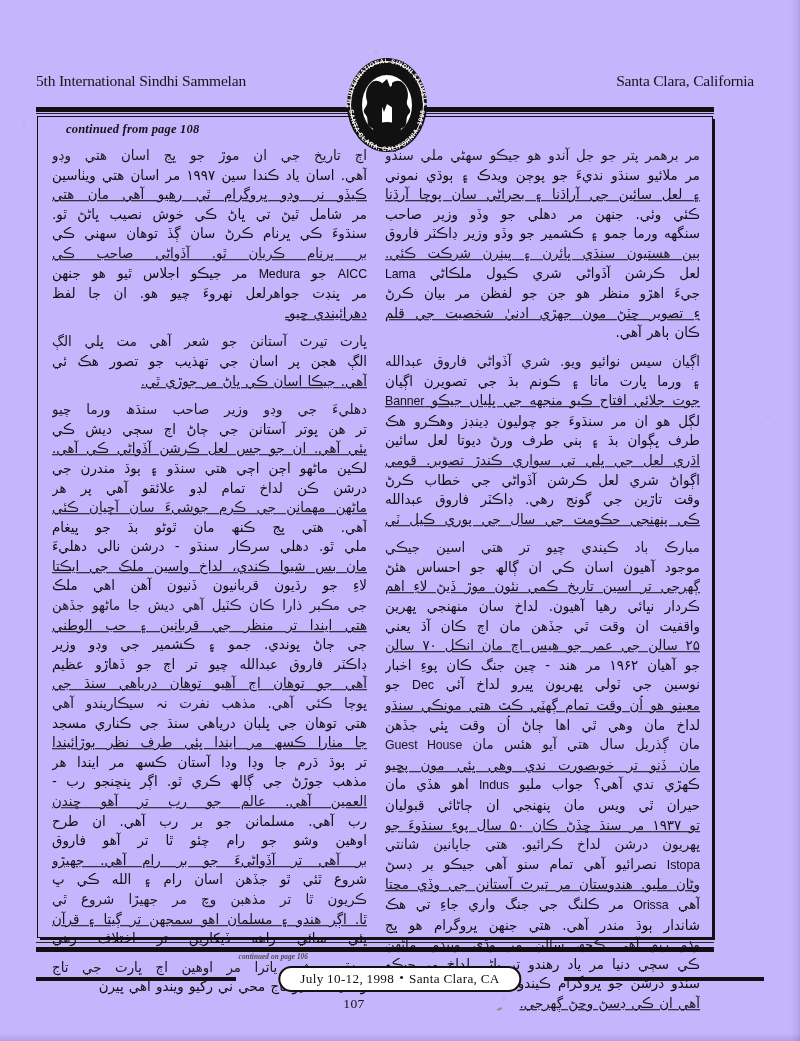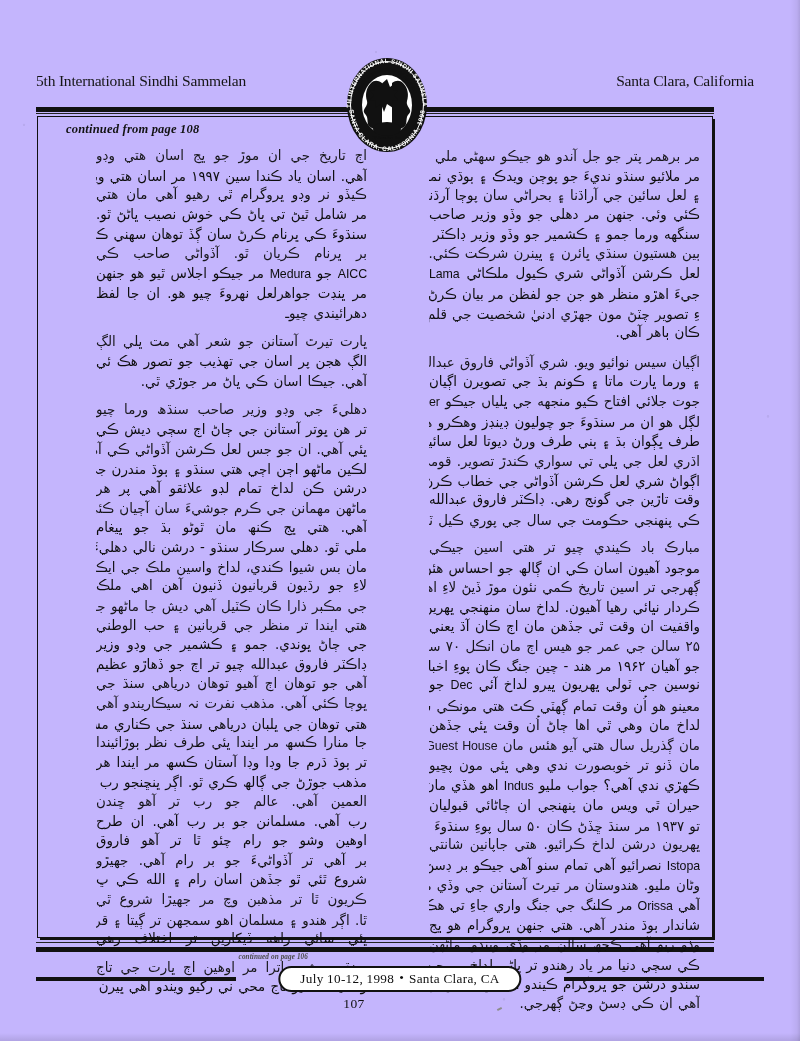--- a/index.html
+++ b/index.html
@@ -162,21 +162,21 @@
     direction: rtl;
   }
   .column {
     width: 315px;
     position: relative;
   }
   .col-right { order: 0; }
   .col-left  { order: 1; }
 
   
-  .para { margin-bottom: 9px; margin-left: 44px; }
+  .para { margin-bottom: 9px; }
   .para:last-child { margin-bottom: 0; }
 
   .hline {
     direction: rtl;
     text-align: justify;
     text-align-last: justify;
     font-family: "DejaVu Sans", "Liberation Sans", sans-serif;
     font-size: 13.4px;
     line-height: 19.6px;
     color: #0d0d0d;
@@ -191,21 +191,21 @@
     text-align-last: right;
   }
   .hline .latin {
     font-family: "Liberation Sans", "DejaVu Sans", sans-serif;
     font-size: 12.4px;
     direction: ltr;
     unicode-bidi: isolate;
     letter-spacing: -0.1px;
   }
   
-  .hline:nth-child(3n)   { opacity: .97; }
+  .hline:nth-child(3n)   { opacity: .97; text-decoration: underline; }
   .hline:nth-child(5n+1) { opacity: .94; }
   .hline:nth-child(7n+2) { letter-spacing: .15px; }
 
   
   .footer-wrap {
     position: absolute;
     left: 0;
     top: 966px;
     width: 800px;
     height: 26px;

